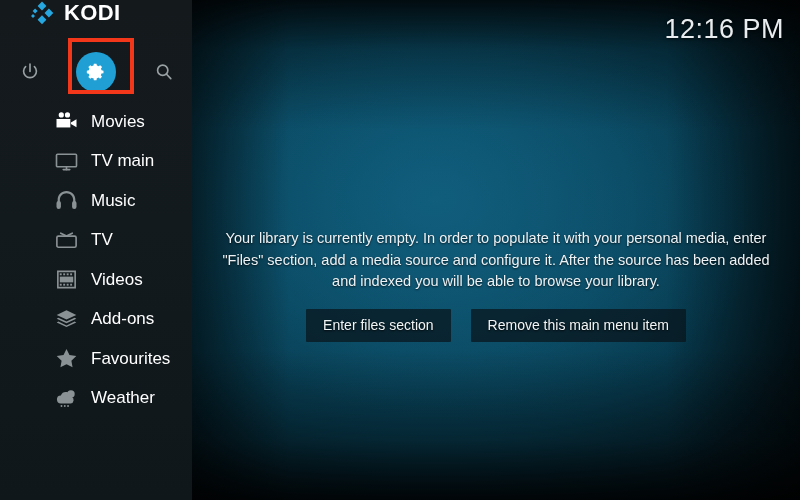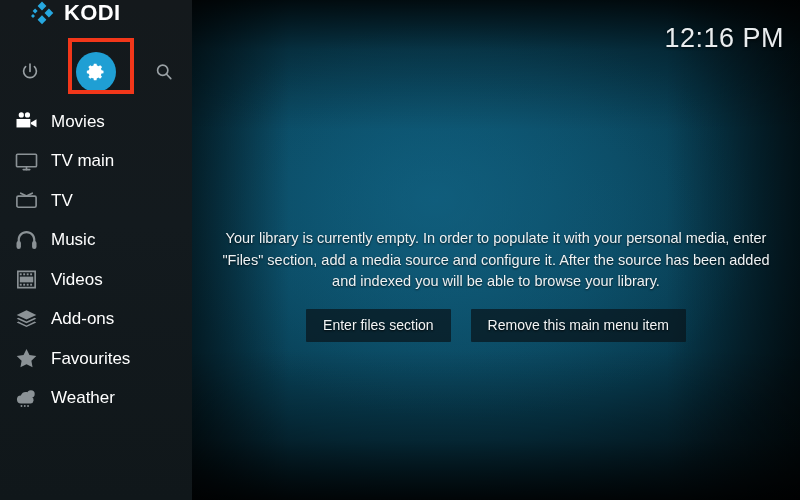--- a/index.html
+++ b/index.html
@@ -55,21 +55,21 @@
       linear-gradient(0deg,  rgba(0,0,0,0.88) 0%, rgba(0,0,0,0.35) 12%, rgba(0,0,0,0) 30%),
       linear-gradient(90deg, rgba(0,0,0,0.55) 0%, rgba(0,0,0,0) 16%),
       linear-gradient(270deg,rgba(0,0,0,0.62) 0%, rgba(0,0,0,0) 22%);
     pointer-events: none;
   }
 
   
   .clock {
     position: absolute;
     right: 16px;
-    top: 23px;
+    top: 14px;
     font-size: 27px;
     font-weight: 300;
     color: #e9edef;
     letter-spacing: 0.5px;
     text-shadow: 0 1px 3px rgba(0,0,0,0.65);
     white-space: nowrap;
   }
 
   
   .empty-block {
@@ -176,20 +176,21 @@
     box-sizing: border-box;
     pointer-events: none;
   }
 
   
   .menu {
     position: absolute;
     left: 0;
     top: 102px;
     width: 192px;
+    padding-left: 40px;
   }
   .menu-item {
     position: relative;
     height: 39.5px;
     display: flex;
     align-items: center;
     cursor: pointer;
   }
   .menu-icon {
     width: 34px;
@@ -297,37 +298,37 @@
             <rect x="2.6" y="5.4" width="20.8" height="13.0" rx="1.1"></rect>
             <path d="M9.6 21.4 h6.8" stroke-linecap="round"></path>
             <path d="M13 18.4 v3.0" stroke-linecap="round"></path>
           </svg>
         </span>
         <span class="menu-label">TV main</span>
       </div>
 
       <div class="menu-item">
         <span class="menu-icon">
+          <svg width="25" height="25" viewBox="0 0 26 26" fill="#8b9296">
+            <path d="M13 3.2c-5.2 0-9.2 4.0-9.2 9.0v4.0h2.3v-4.0c0-3.8 3.1-6.8 6.9-6.8s6.9 3.0 6.9 6.8v4.0h2.3v-4.0c0-5.0-4.0-9.0-9.2-9.0z"></path>
+            <rect x="2.6" y="13.4" width="4.6" height="8.4" rx="2.3"></rect>
+            <rect x="18.8" y="13.4" width="4.6" height="8.4" rx="2.3"></rect>
+          </svg>
+        </span>
+        <span class="menu-label">Music</span>
+      </div>
+
+      <div class="menu-item">
+        <span class="menu-icon">
           <svg width="25" height="25" viewBox="0 0 26 26" fill="none" stroke="#8b9296" stroke-width="1.7">
             <path d="M7.0 5.4 L13 8.4 L19.0 5.4" stroke-linecap="round"></path>
             <rect x="3.0" y="8.4" width="20.0" height="11.6" rx="1.6"></rect>
           </svg>
         </span>
         <span class="menu-label">TV</span>
-      </div>
-
-      <div class="menu-item">
-        <span class="menu-icon">
-          <svg width="25" height="25" viewBox="0 0 26 26" fill="#8b9296">
-            <path d="M13 3.2c-5.2 0-9.2 4.0-9.2 9.0v4.0h2.3v-4.0c0-3.8 3.1-6.8 6.9-6.8s6.9 3.0 6.9 6.8v4.0h2.3v-4.0c0-5.0-4.0-9.0-9.2-9.0z"></path>
-            <rect x="2.6" y="13.4" width="4.6" height="8.4" rx="2.3"></rect>
-            <rect x="18.8" y="13.4" width="4.6" height="8.4" rx="2.3"></rect>
-          </svg>
-        </span>
-        <span class="menu-label">Music</span>
       </div>
 
       <div class="menu-item">
         <span class="menu-icon">
           <svg width="25" height="25" viewBox="0 0 26 26" fill="#8b9296">
             <path d="M4.0 4.6h18v16.8h-18z" fill="none" stroke="#8b9296" stroke-width="1.7"></path>
             <rect x="6.0" y="6.6" width="2.0" height="2.0"></rect>
             <rect x="9.6" y="6.6" width="2.0" height="2.0"></rect>
             <rect x="13.2" y="6.6" width="2.0" height="2.0"></rect>
             <rect x="16.8" y="6.6" width="2.0" height="2.0"></rect>

